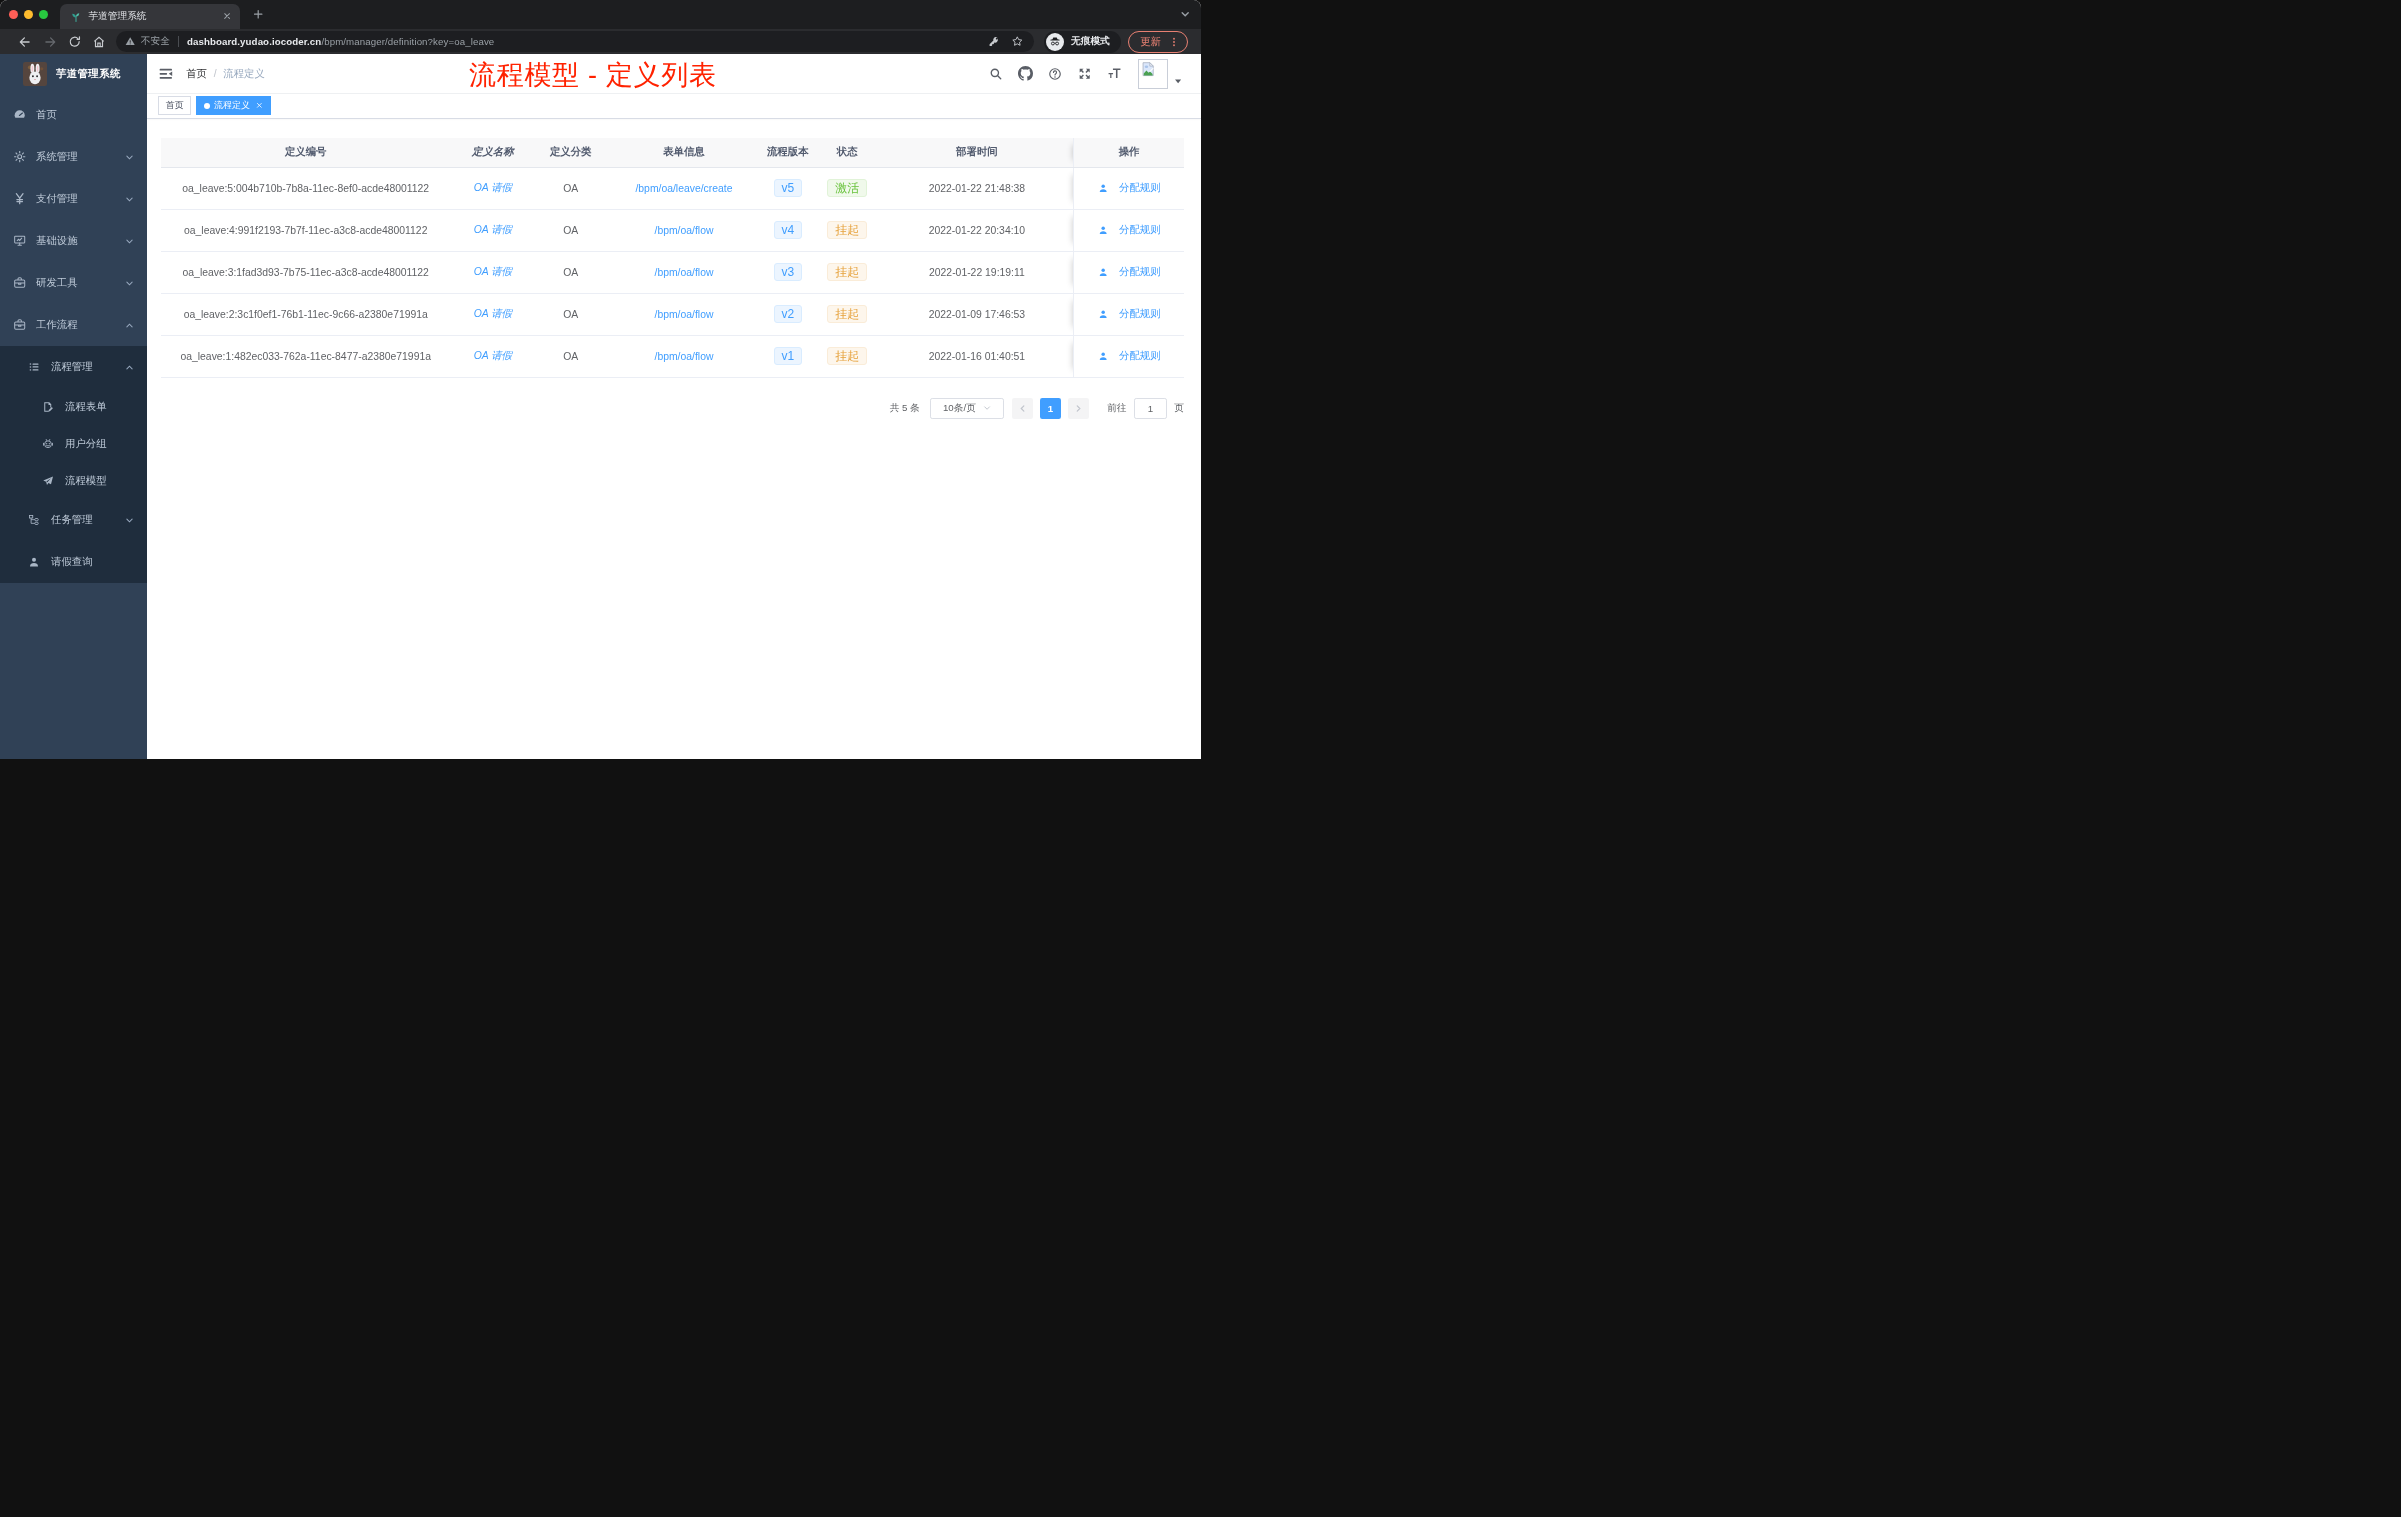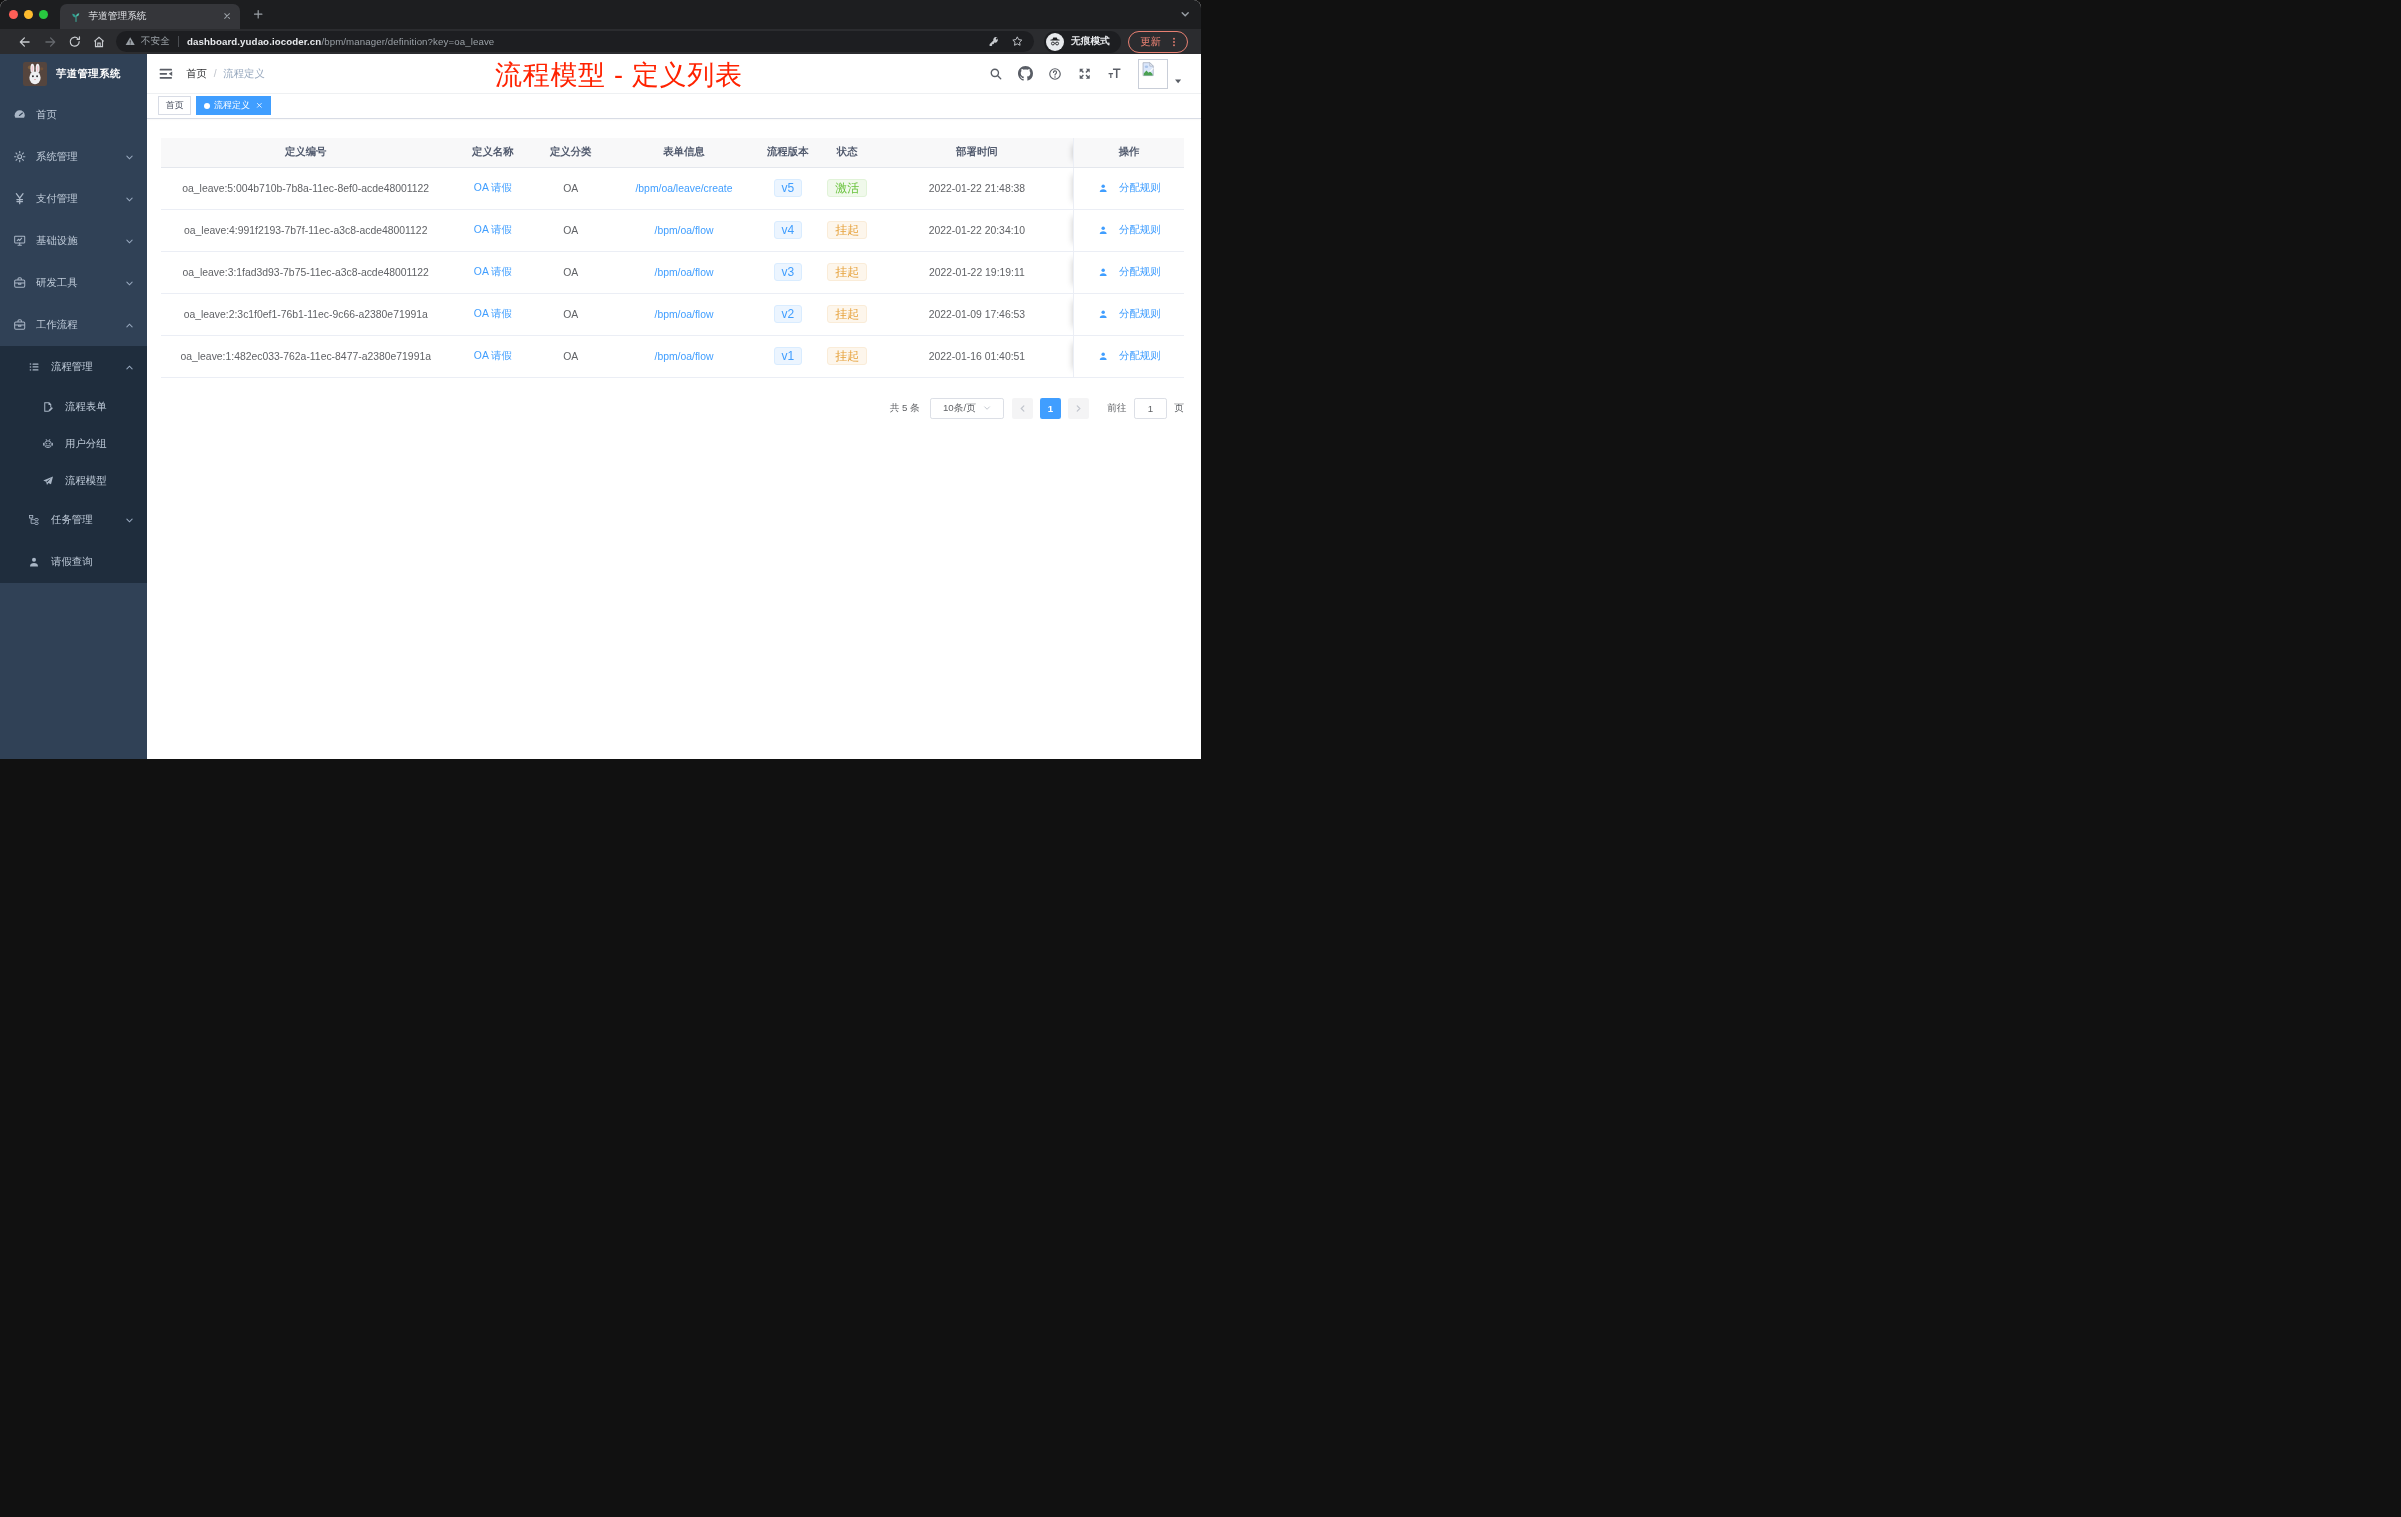--- a/index.html
+++ b/index.html
@@ -67,31 +67,31 @@
   .avatar-caret{color:#5a5e66;margin-bottom:3px;cursor:pointer;}
 
   .tagsbar{height:24.5px;background:#fff;display:flex;align-items:center;gap:4.5px;padding-left:11px;
            border-bottom:0.7px solid #d8dce5;box-shadow:0 0.7px 2.2px rgba(0,0,0,.05);}
   .tag{height:19.3px;display:flex;align-items:center;gap:4.5px;padding:0 6.7px;border:0.7px solid #d8dce5;
        background:#fff;color:#495060;font-size:9px;cursor:pointer;}
   .tag.active{background:#409eff;border-color:#409eff;color:#fff;}
   .tag-dot{width:6px;height:6px;border-radius:50%;background:#fff;}
   .tag-close{width:9px;height:9px;display:flex;align-items:center;justify-content:center;color:#fff;opacity:.9;cursor:pointer;}
 
-  .annotation{position:absolute;top:5.2px;left:348px;font-size:27px;color:#ff2200;font-weight:500;
+  .annotation{position:absolute;top:5.2px;left:322px;font-size:27px;color:#ff2200;font-weight:500;
               letter-spacing:0.7px;white-space:nowrap;z-index:6;line-height:1.2;}
 
   
   .content{padding:19.3px 15px 0 14px;}
   .table{width:1023px;font-size:10.4px;color:#606266;}
   .thead{display:flex;height:30px;background:#f8f8f9;color:#515a6e;font-weight:700;align-items:stretch;border-bottom:0.7px solid #e4e7ed;}
   .th{display:flex;align-items:center;justify-content:center;text-align:center;}
   .tr{display:flex;height:42px;border-bottom:0.7px solid #ebeef5;background:#fff;align-items:stretch;}
   .td{display:flex;align-items:center;justify-content:center;text-align:center;}
-  .c-id{width:290px;} .c-name{width:85px;} .c-cat{width:71px;} .c-form{width:156px;}
+  .c-id{width:290px;} .c-name{width:85px;font-style:italic;} .c-cat{width:71px;} .c-form{width:156px;}
   .c-ver{width:52px;} .c-status{width:67px;} .c-time{width:193px;} 
   .c-op{width:111px;border-left:0.7px solid #ebeef5;box-shadow:-6.7px 0 6.7px -6.7px rgba(0,0,0,.22);}
   a.link{color:#409eff;text-decoration:none;cursor:pointer;}
   .pill{display:inline-block;padding:0 6.7px;height:18px;line-height:16.3px;border:0.7px solid;border-radius:3px;font-size:12px;}
   .pill.blue{background:#ecf5ff;border-color:#d9ecff;color:#409eff;}
   .pill.success{background:#f0f9eb;border-color:#e1f3d8;color:#67c23a;}
   .pill.warning{background:#fdf6ec;border-color:#faecd8;color:#e6a23c;}
   .op-link{color:#409eff;display:inline-flex;align-items:center;gap:11px;text-decoration:none;cursor:pointer;}
   .op-link svg{width:10.4px;height:10.4px;}
 

